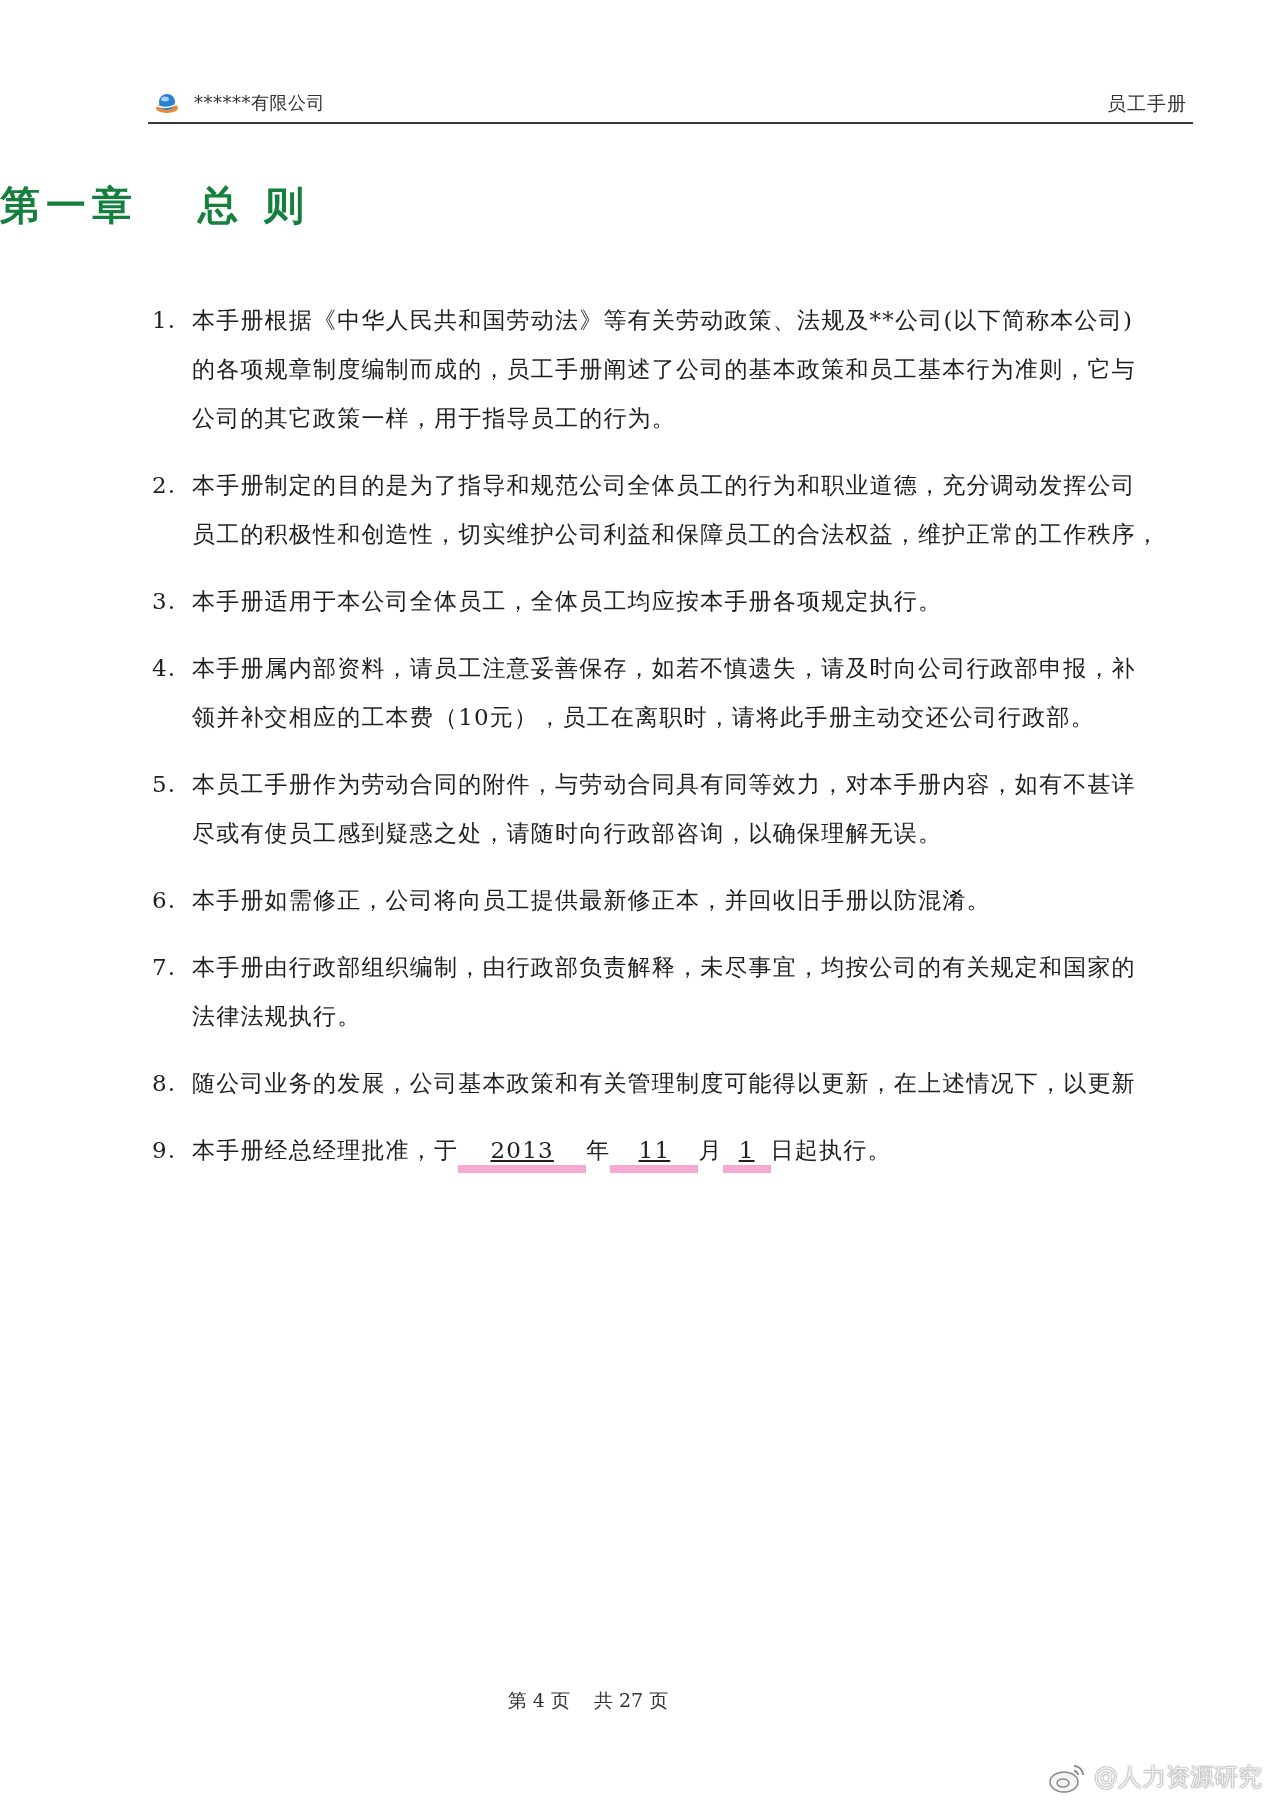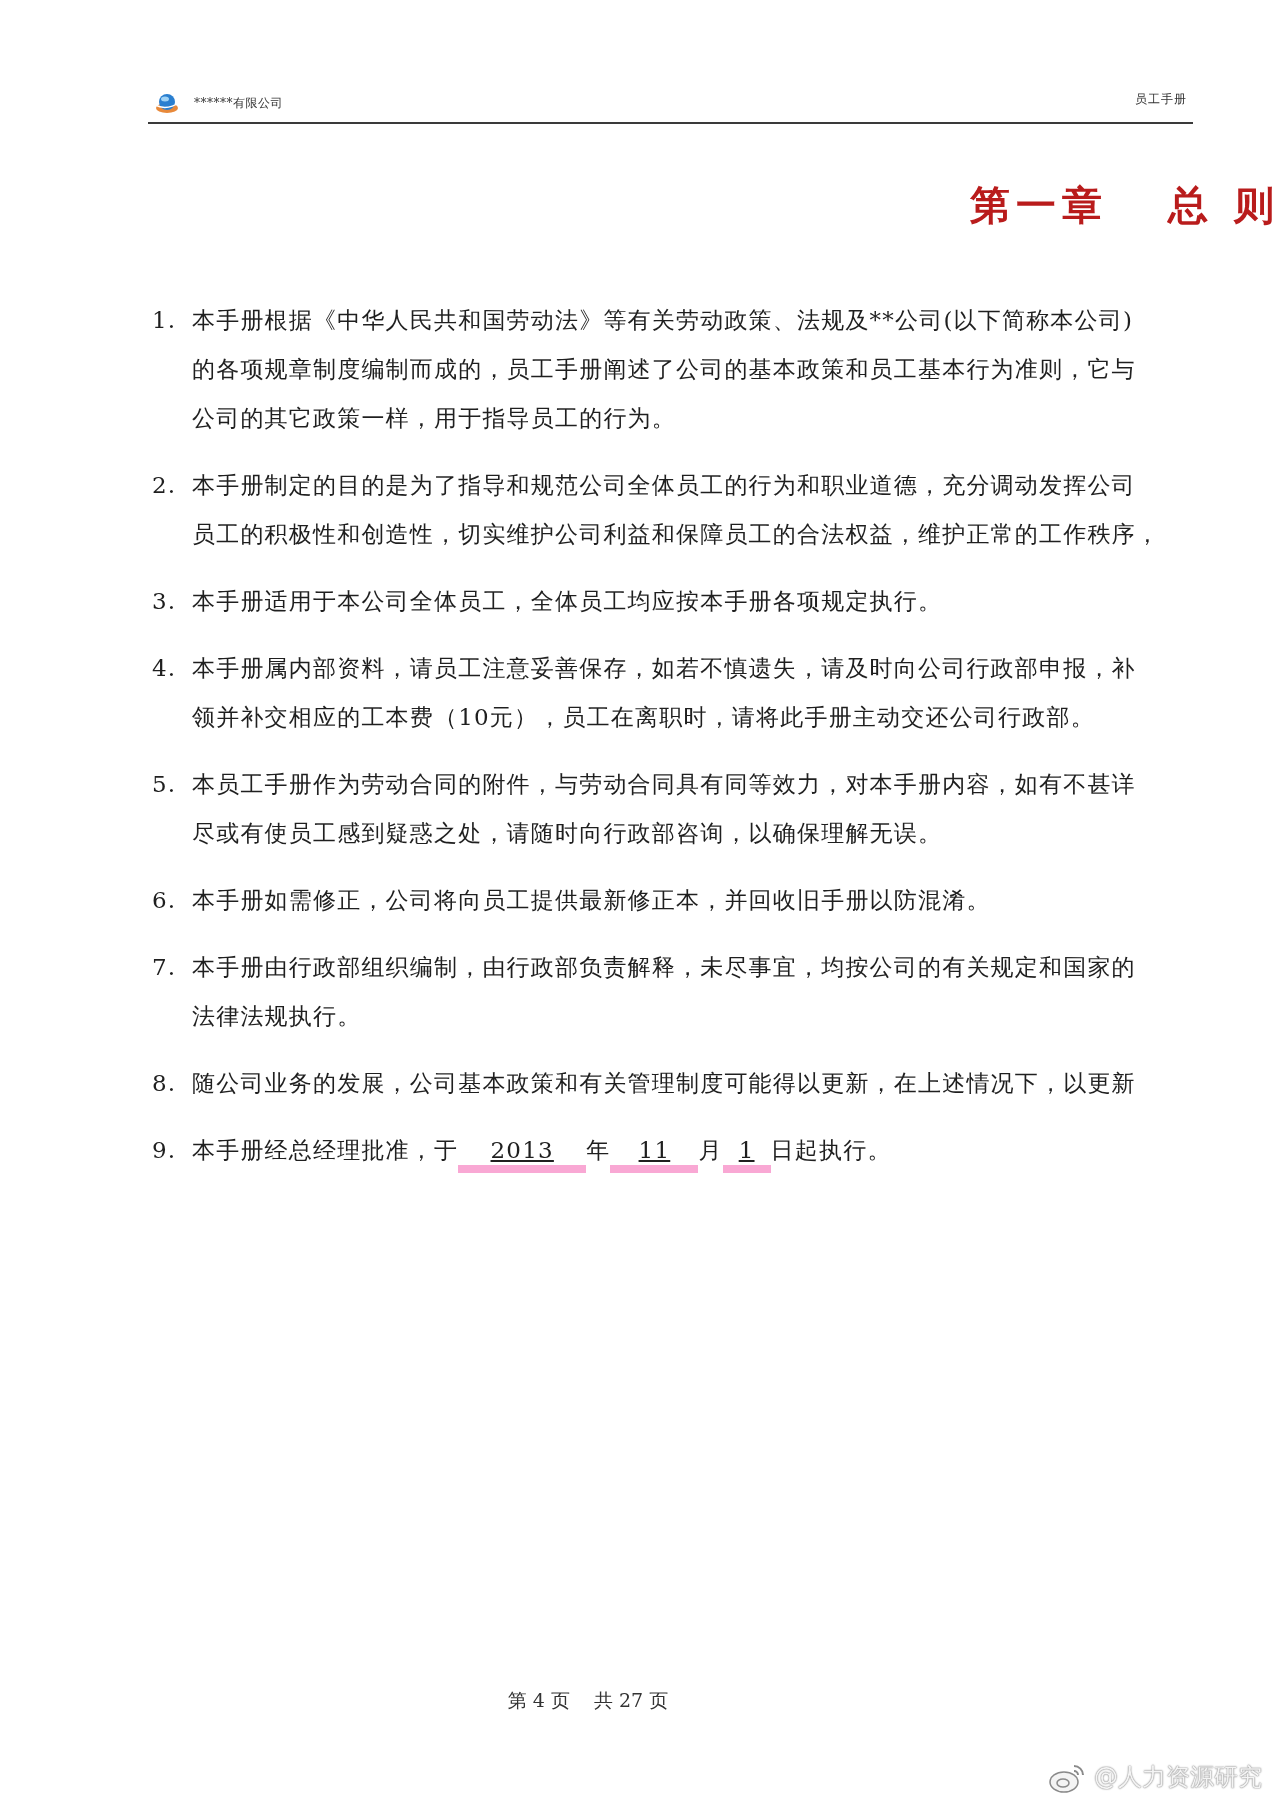--- a/index.html
+++ b/index.html
@@ -1,26 +1,26 @@
 <!DOCTYPE html>
 <html><head>
 <meta charset="utf-8">
 <style>
   html, body { margin: 0; padding: 0; background: #ffffff; }
   body { width: 1280px; height: 1810px; position: relative; overflow: hidden;
          font-family: "DejaVu Serif", "Liberation Serif", serif; color: #1a1a1a; }
   .header { position: absolute; left: 148px; top: 88px; width: 1045px; height: 32px; }
   .header-left { position: absolute; left: 4px; top: 3px; display: flex; align-items: center; }
   .logo { width: 30px; height: 24px; margin-right: 12px; display: inline-block; }
-  .company { font-size: 12px; color: #333; letter-spacing: 0.5px; }
-  .header-right { position: absolute; right: 6px; top: 3px; font-size: 12px; color: #333; letter-spacing: 1px; }
+  .company { font-size: 18px; color: #333; letter-spacing: 0.5px; }
+  .header-right { position: absolute; right: 6px; top: 3px; font-size: 19px; color: #333; letter-spacing: 1px; }
   .header-rule { position: absolute; left: 148px; top: 122px; width: 1045px; height: 2px; background: #3a3a3a; }
 
-  .chapter-title { position: absolute; left: 0; top: 178px; width: 1280px; text-align: right;
-                   font-size: 40px; font-weight: bold; letter-spacing: 6px; color: #b91c1c;
+  .chapter-title { position: absolute; left: 0; top: 178px; width: 1280px; text-align: left;
+                   font-size: 40px; font-weight: bold; letter-spacing: 6px; color: #15803d;
                    font-family: "DejaVu Serif", serif; }
   .chapter-title .gap { display: inline-block; width: 60px; }
 
   .items { position: absolute; left: 152px; top: 296px; width: 1050px; }
   .item { position: relative; padding-left: 40px; font-size: 23px; line-height: 49px; margin-bottom: 18px;
           color: #1f1f1f; letter-spacing: 1.2px; }
   .item .num { position: absolute; left: 0; top: 0; }
   .item p { margin: 0; }
   .blank { display: inline-block; border-bottom: 8px solid #f9a8d4; line-height: 30px; text-align: center; text-decoration: underline; }
 

